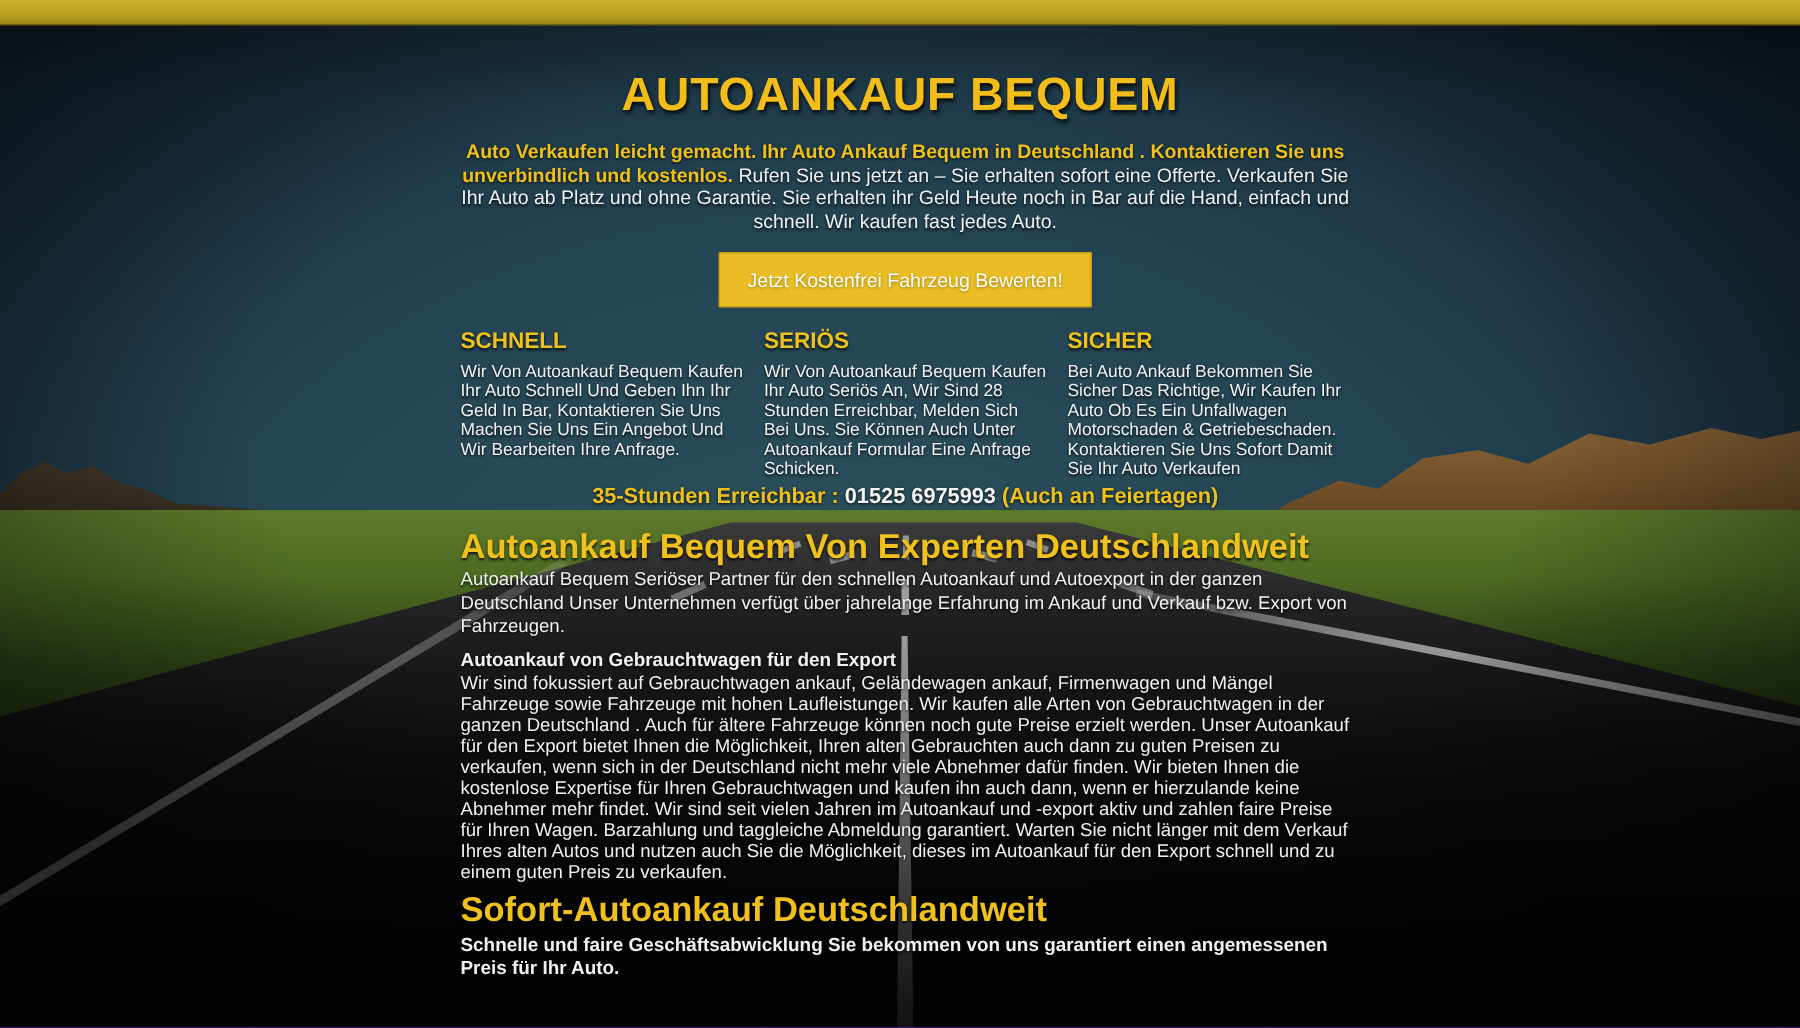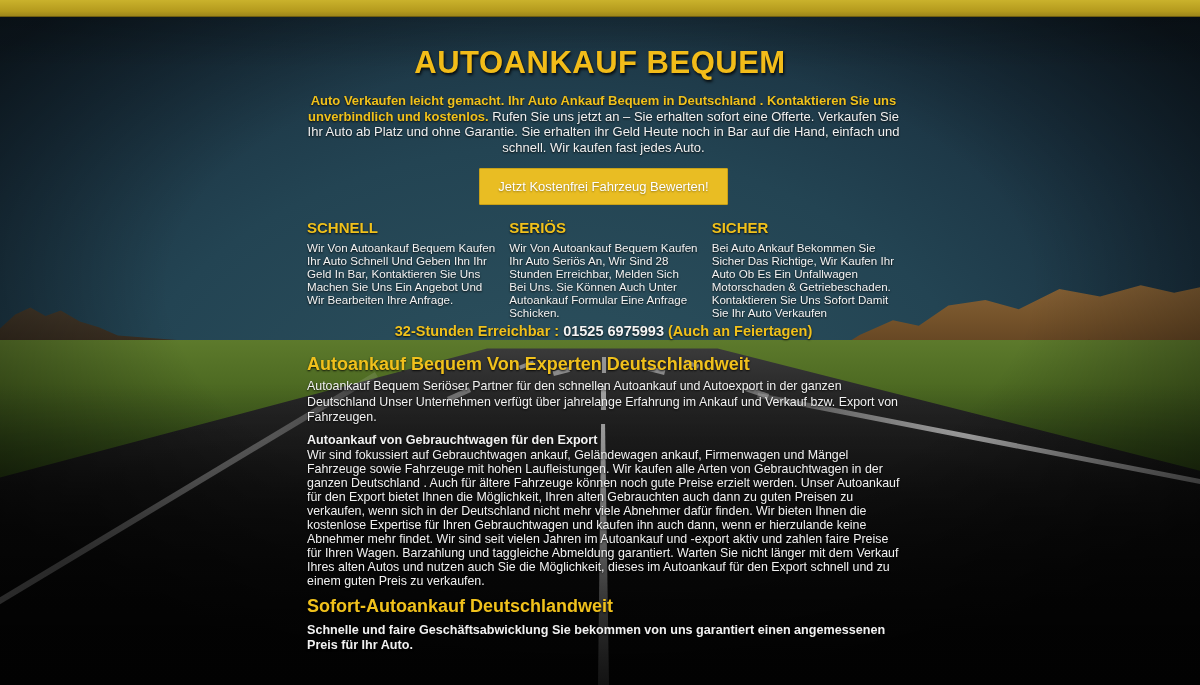--- a/index.html
+++ b/index.html
@@ -82,21 +82,21 @@
   .feature h3 { color:#f0c11c; font-size:15px; font-weight:bold; margin-bottom:5px;
                 text-shadow:0 1px 2px rgba(0,0,0,.85); }
   .feature p { font-size:11.6px; line-height:13px; color:#f3f3f3;
                text-shadow:0 1px 2px rgba(0,0,0,.85); }
 
   .hotline { margin-top:4px; text-align:center; font-size:14.5px; font-weight:bold;
              color:#f0c11c; text-shadow:0 1px 2px rgba(0,0,0,.85); }
   .hotline .phone { color:#f4f4f4; }
 
   .section { text-shadow:0 1px 2px rgba(0,0,0,.85); }
-  .section h2 { color:#f0c11c; font-size:18px; font-weight:bold; line-height:23px; }
+  .section h2 { color:#f0c11c; font-size:23px; font-weight:bold; line-height:23px; }
   .sec-experten h2 { margin-top:14px; }
   .sec-experten .body { margin-top:3px; font-size:12.4px; line-height:15.5px; }
   .sec-experten .sub { margin-top:7px; font-size:12.6px; font-weight:bold; line-height:14px; }
   .sec-experten .export { margin-top:1px; font-size:12.4px; line-height:14px; }
   .sec-sofort h2 { margin-top:7px; }
   .sec-sofort .leadline { margin-top:5px; font-size:12.6px; font-weight:bold; line-height:15px; }
 </style>
 </head>
 <body>
 
@@ -144,21 +144,21 @@
         <div class="feature">
           <h3>SERIÖS</h3>
           <p>Wir Von Autoankauf Bequem Kaufen Ihr Auto Seriös An, Wir Sind 28 Stunden Erreichbar, Melden Sich Bei Uns. Sie Können Auch Unter Autoankauf Formular Eine Anfrage Schicken.</p>
         </div>
         <div class="feature">
           <h3>SICHER</h3>
           <p>Bei Auto Ankauf Bekommen Sie Sicher Das Richtige, Wir Kaufen Ihr Auto Ob Es Ein Unfallwagen Motorschaden &amp; Getriebeschaden. Kontaktieren Sie Uns Sofort Damit Sie Ihr Auto Verkaufen</p>
         </div>
       </div>
 
-      <div class="hotline"><span>32-Stunden Erreichbar : </span><span class="phone">01525 6975993</span><span> (Auch an Feiertagen)</span></div>
+      <div class="hotline"><span>35-Stunden Erreichbar : </span><span class="phone">01525 6975993</span><span> (Auch an Feiertagen)</span></div>
 
       <div class="section sec-experten">
         <h2>Autoankauf Bequem Von Experten Deutschlandweit</h2>
         <p class="body">Autoankauf Bequem Seriöser Partner für den schnellen Autoankauf und Autoexport in der ganzen Deutschland Unser Unternehmen verfügt über jahrelange Erfahrung im Ankauf und Verkauf bzw. Export von Fahrzeugen.</p>
         <p class="sub">Autoankauf von Gebrauchtwagen für den Export</p>
         <p class="export">Wir sind fokussiert auf Gebrauchtwagen ankauf, Geländewagen ankauf, Firmenwagen und Mängel Fahrzeuge sowie Fahrzeuge mit hohen Laufleistungen. Wir kaufen alle Arten von Gebrauchtwagen in der ganzen Deutschland . Auch für ältere Fahrzeuge können noch gute Preise erzielt werden. Unser Autoankauf für den Export bietet Ihnen die Möglichkeit, Ihren alten Gebrauchten auch dann zu guten Preisen zu verkaufen, wenn sich in der Deutschland nicht mehr viele Abnehmer dafür finden. Wir bieten Ihnen die kostenlose Expertise für Ihren Gebrauchtwagen und kaufen ihn auch dann, wenn er hierzulande keine Abnehmer mehr findet. Wir sind seit vielen Jahren im Autoankauf und -export aktiv und zahlen faire Preise für Ihren Wagen. Barzahlung und taggleiche Abmeldung garantiert. Warten Sie nicht länger mit dem Verkauf Ihres alten Autos und nutzen auch Sie die Möglichkeit, dieses im Autoankauf für den Export schnell und zu einem guten Preis zu verkaufen.</p>
       </div>
 
       <div class="section sec-sofort">
         <h2>Sofort-Autoankauf Deutschlandweit</h2>

